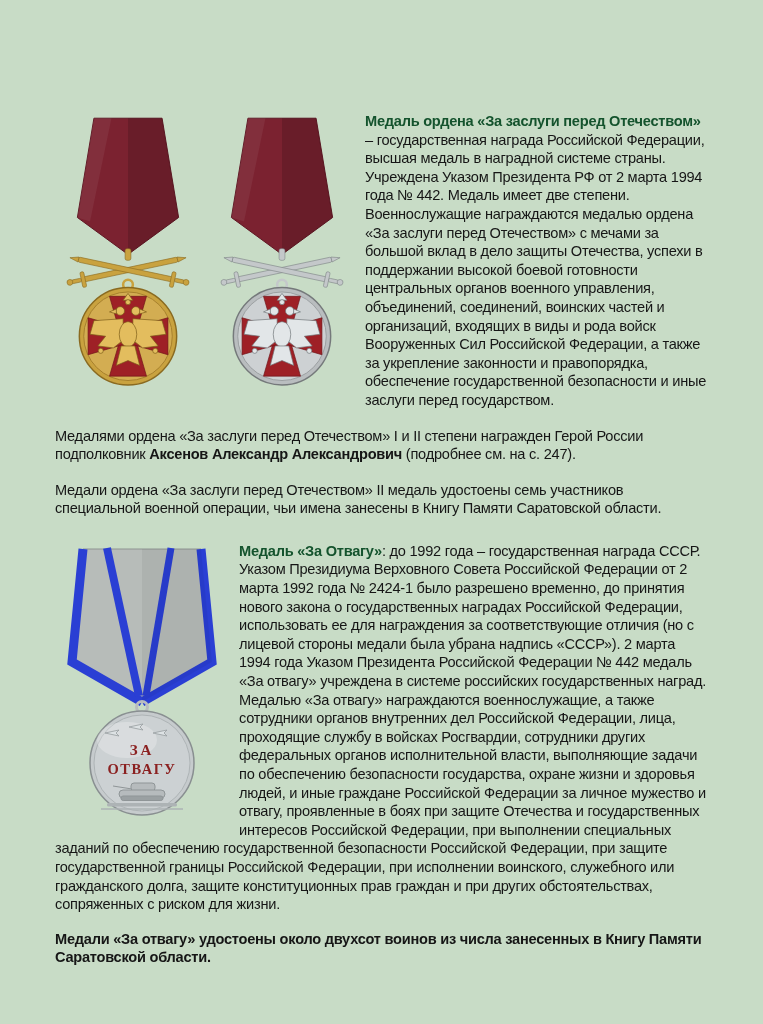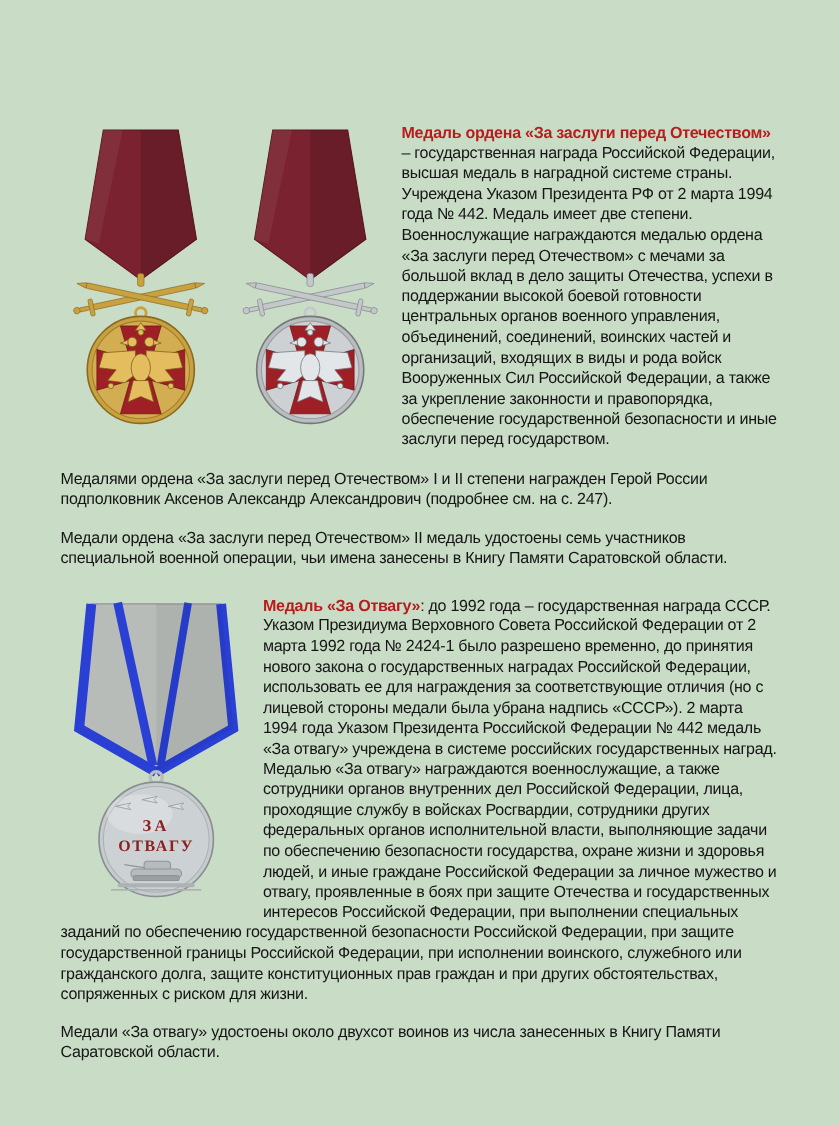--- a/index.html
+++ b/index.html
@@ -6,27 +6,27 @@
   .page{
     position:relative;
     width:763px;height:1024px;
     background:#c8dcc6;
     overflow:hidden;
     font-family:"Liberation Sans",sans-serif;
     color:#161616;
   }
   .content{padding:112px 56px 0 55px;box-sizing:border-box;}
   p{margin:0;font-size:14.6px;line-height:18.6px;letter-spacing:-0.25px;text-align:left;}
-  .red{color:#b91c1c;font-weight:bold;}
-  .bold{font-weight:normal;margin-top:46px;}
+  .red{color:#14532d;font-weight:bold;}
+  .bold{font-weight:bold;margin-top:46px;}
   .medals-pair{float:left;width:300px;margin:0 10px 6px 0;display:flex;gap:8px;}
   .medal-otvaga{float:left;width:175px;margin:2px 9px 6px 0;}
   .para{clear:both;margin-top:17px;}
   .sec2{margin-top:24px;}
-  .footer-para{clear:both;margin-top:16px;font-weight:normal;}
+  .footer-para{clear:both;margin-top:16px;font-weight:bold;}
   svg{display:block;}
 </style>
 </head>
 <body>
 
 <div class="page">
   <div class="content">
 
     <section class="sec1">
       <div class="medals-pair">

